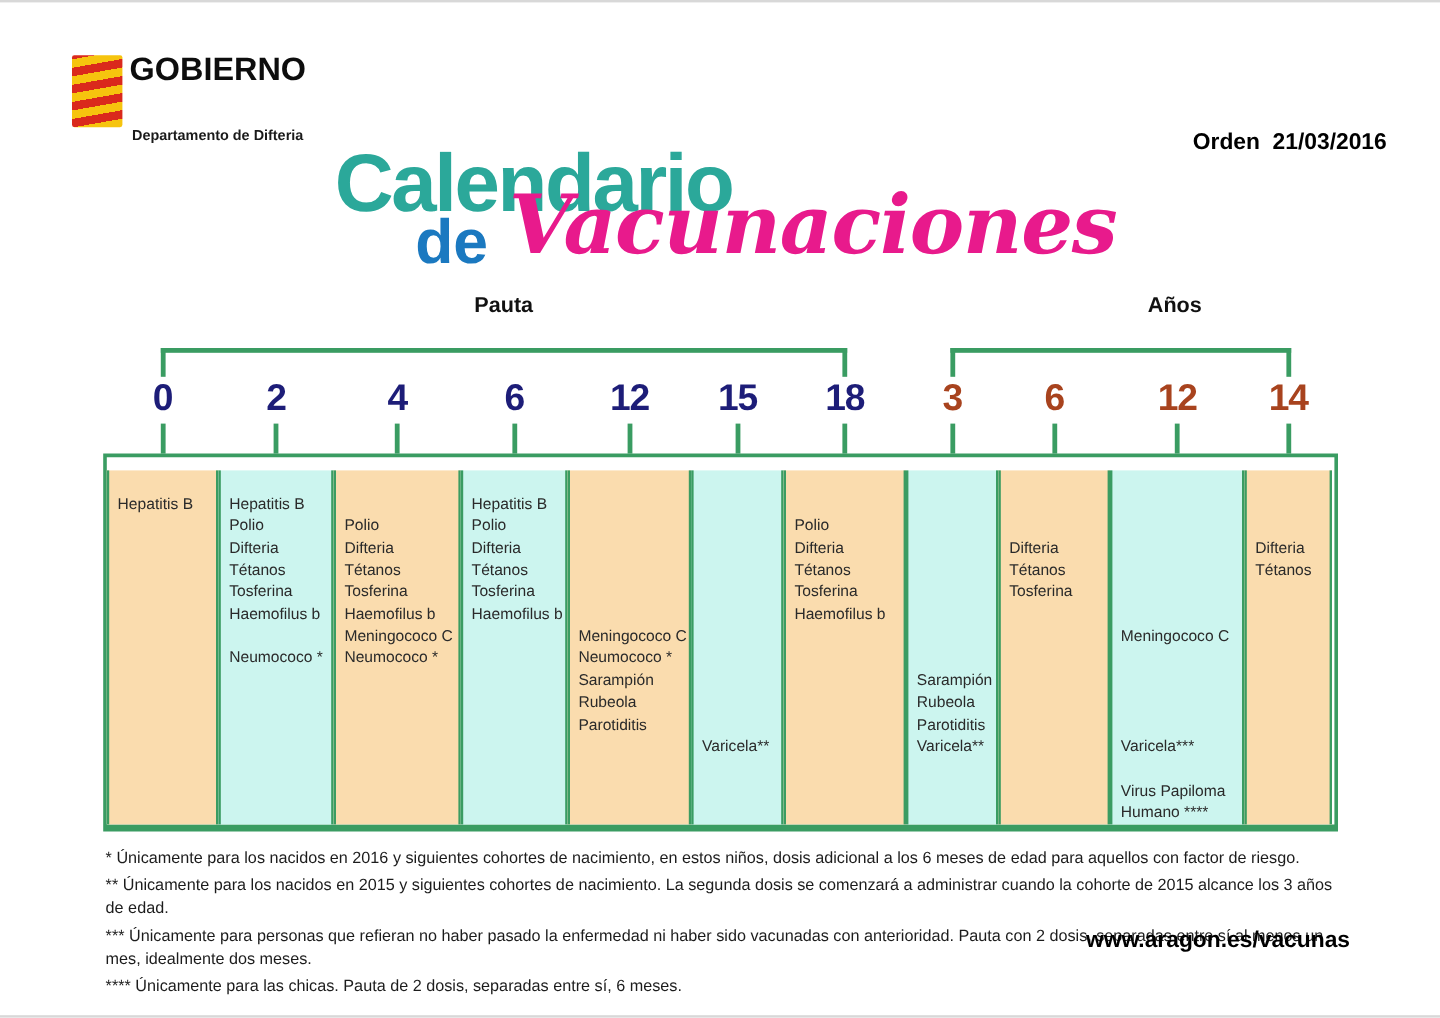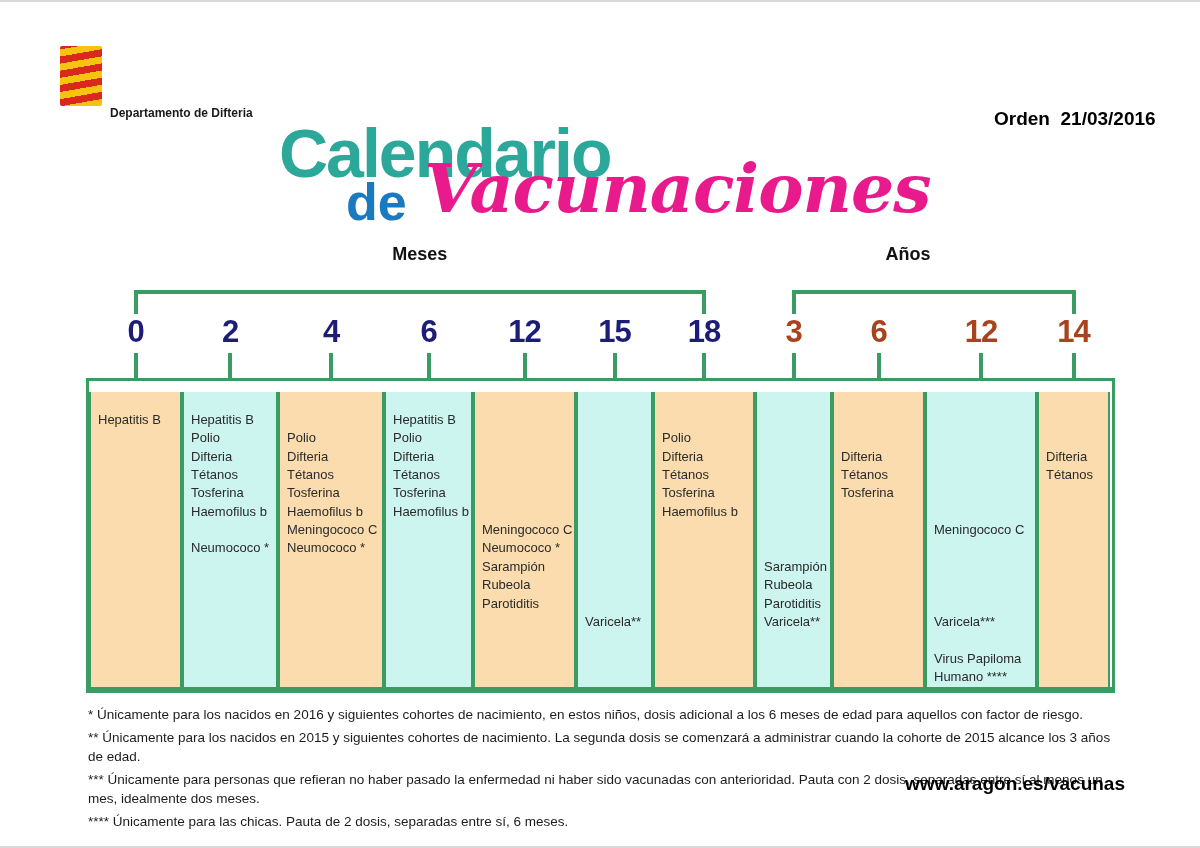--- a/index.html
+++ b/index.html
@@ -49,30 +49,31 @@
   
   #footnotes{position:absolute;left:88px;top:703px;width:1035px;font-size:13.5px;line-height:19px;color:#1c1c1c;}
   .footnote{margin-bottom:4px;}
   .site-url{position:absolute;left:905px;top:771px;font-size:19px;font-weight:bold;color:#000;}
 </style>
 </head>
 <body>
 
 <div class="logo-flag"></div>
 <div class="gov-name">
+  <div>GOBIERNO</div>
 </div>
 <div class="dept-name">Departamento de Difteria</div>
 <div class="order-label">Orden  21/03/2016</div>
 
 <div class="title-word" id="title-calendario">Calendario</div>
 <div class="title-word" id="title-de">de</div>
 <div class="title-word" id="title-vacunaciones">Vacunaciones</div>
 
-<div class="group-label" style="left: 419.75px;">Meses</div>
-<div class="group-label" style="left: 908px;">Años</div>
+<div class="group-label" style="left: 419.75px;">Pauta</div>
+<div class="group-label" style="left: 979px;">Años</div>
 
 <div id="age-axis">
     <div class="age-num" style="left: 135.5px; color: rgb(29, 29, 120);">0</div>
     <div class="tick" style="left: 133.5px;"></div>
     <div class="age-num" style="left: 230px; color: rgb(29, 29, 120);">2</div>
     <div class="tick" style="left: 228px;"></div>
     <div class="age-num" style="left: 331px; color: rgb(29, 29, 120);">4</div>
     <div class="tick" style="left: 329px;"></div>
     <div class="age-num" style="left: 428.5px; color: rgb(29, 29, 120);">6</div>
     <div class="tick" style="left: 426.5px;"></div>

